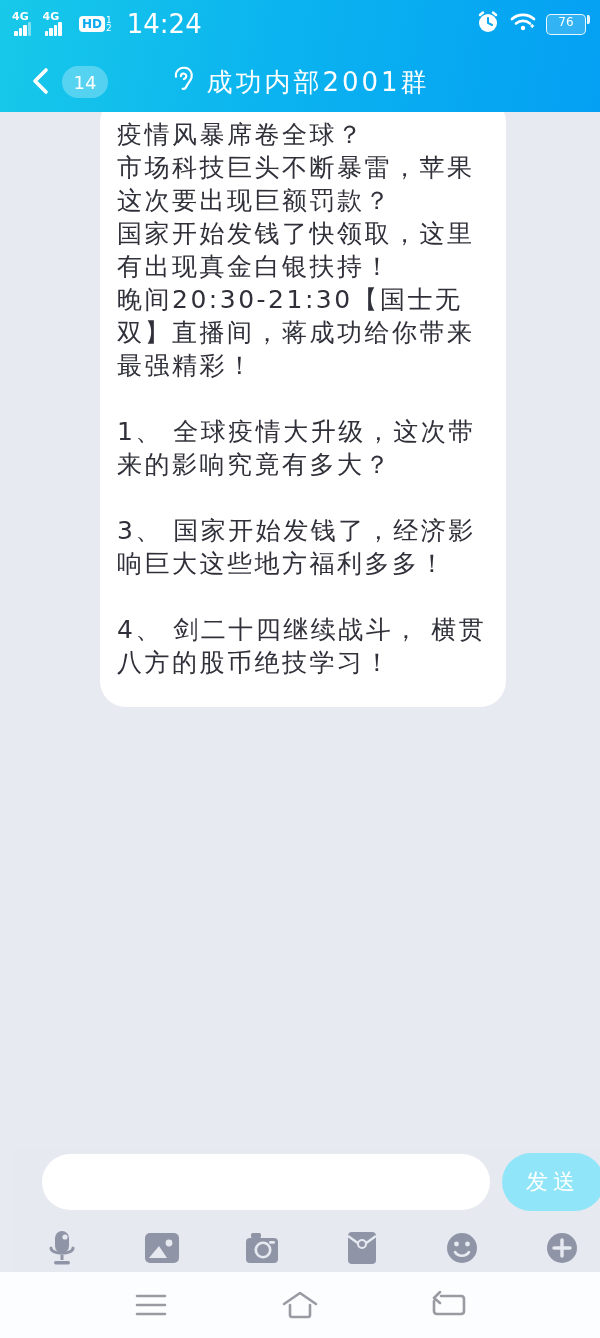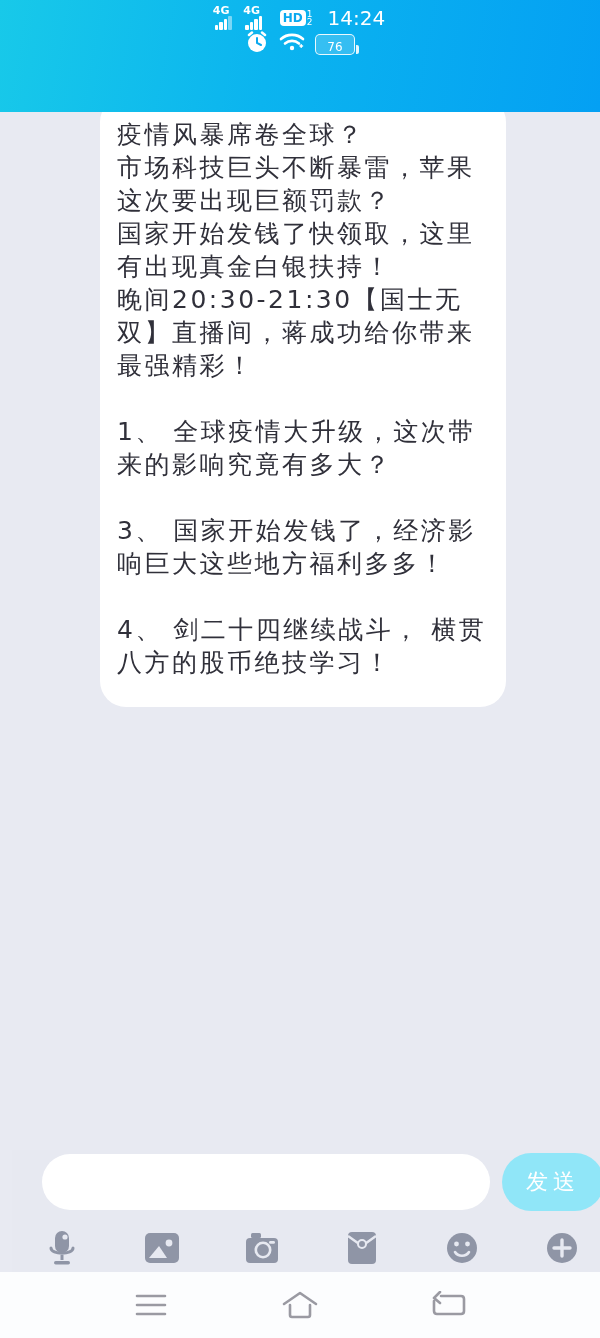--- a/index.html
+++ b/index.html
@@ -12,40 +12,39 @@
   
   .topbar{
     position:absolute;top:0;left:0;width:600px;height:112px;z-index:10;
     background:linear-gradient(100deg,#18c9e9 0%,#0bb4ef 45%,#04a0f3 100%);
     color:#fff;
   }
   .statusrow{
     position:absolute;top:6px;left:0;width:100%;height:36px;
     display:flex;align-items:center;justify-content:space-between;
     padding:0 14px;
-    flex-direction:column;
   }
   .status-left,.status-right{display:flex;align-items:center;gap:9px;}
   .sig{display:flex;align-items:flex-end;gap:1px;position:relative;padding-top:10px;}
   .sig .g4{position:absolute;top:-2px;left:-2px;font-size:11px;font-weight:bold;letter-spacing:0;}
   .sig i{display:block;width:3.5px;background:#fff;border-radius:1px;}
   .sig i:nth-child(2){height:5px;}
   .sig i:nth-child(3){height:8px;}
   .sig i:nth-child(4){height:11px;}
   .sig i:nth-child(5){height:14px;}
   .sig.dim i:nth-child(5){opacity:.45;}
   .hdbadge{display:flex;align-items:center;margin-left:4px;}
   .hdbadge .hd{
     background:#fff;color:#0aa9ef;font-size:12px;font-weight:bold;
     border-radius:4px;padding:1px 3px;line-height:14px;
   }
   .hdbadge .half{font-size:9px;line-height:8px;margin-left:1px;display:flex;flex-direction:column;align-items:center;}
-  .clocktime{font-size:20px;font-weight:500;margin-left:6px;}
+  .clocktime{font-size:26px;font-weight:500;margin-left:6px;}
   .batt{
-    display:flex;align-items:flex-end;border:1.5px solid rgba(255,255,255,.9);
+    display:flex;align-items:flex-start;border:1.5px solid rgba(255,255,255,.9);
     border-radius:5px;width:40px;height:21px;justify-content:center;
     background:rgba(255,255,255,.18);position:relative;
   }
   .batt::after{
     content:"";position:absolute;right:-5px;width:3px;height:9px;
     background:rgba(255,255,255,.9);border-radius:0 2px 2px 0;
   }
   .batt span{font-size:12px;color:#fff;}
   
   .headrow{position:absolute;top:56px;left:0;width:100%;height:52px;}
@@ -158,20 +157,39 @@
             <circle cx="14" cy="18" r="2.2" fill="#fff"></circle>
             <path d="M22 16 l2.5 0 M23.2 14.8 l0 2.4" stroke="#fff" stroke-width="1.6" stroke-linecap="round"></path>
           </svg>
         </span>
         <span class="batt">
           <span>76</span>
         </span>
       </div>
     </div>
 
+    <div class="headrow">
+      <span class="backbtn">
+        <svg width="30" height="34" viewBox="0 0 30 34">
+          <polyline points="20,6 9,17 20,28" stroke="#fff" stroke-width="3.6" fill="none" stroke-linecap="round" stroke-linejoin="round"></polyline>
+        </svg>
+      </span>
+      <span class="badge">
+        <span>14</span>
+      </span>
+      <span class="titlewrap">
+        <span>
+          <svg width="26" height="30" viewBox="0 0 24 28">
+            <path d="M5.5 11 C4.5 5.5, 9 2.2, 13.5 2.6 C18.5 3, 21 7.2, 20 11.6 C19.2 15, 16.6 16.6, 15.4 19.6 C14.6 21.6, 13.2 22.6, 11.6 22.2" stroke="#fff" stroke-width="2" fill="none" stroke-linecap="round"></path>
+            <path d="M10 10.5 C10 7.8, 13.2 7.2, 14.6 9 C15.8 10.6, 14.6 12.6, 12.8 13" stroke="#fff" stroke-width="2" fill="none" stroke-linecap="round"></path>
+          </svg>
+        </span>
+        <span class="title">成功内部2001群</span>
+      </span>
+    </div>
   </div>
 
   <div class="chat">
     <div class="bubble">
       <p class="msg-p">疫情风暴席卷全球？
 市场科技巨头不断暴雷，苹果这次要出现巨额罚款？
 国家开始发钱了快领取，这里有出现真金白银扶持！
 晚间20:30-21:30【国士无双】直播间，蒋成功给你带来最强精彩！</p>
       <p class="msg-p">1、  全球疫情大升级，这次带来的影响究竟有多大？</p>
       <p class="msg-p">3、 国家开始发钱了，经济影响巨大这些地方福利多多！</p>

